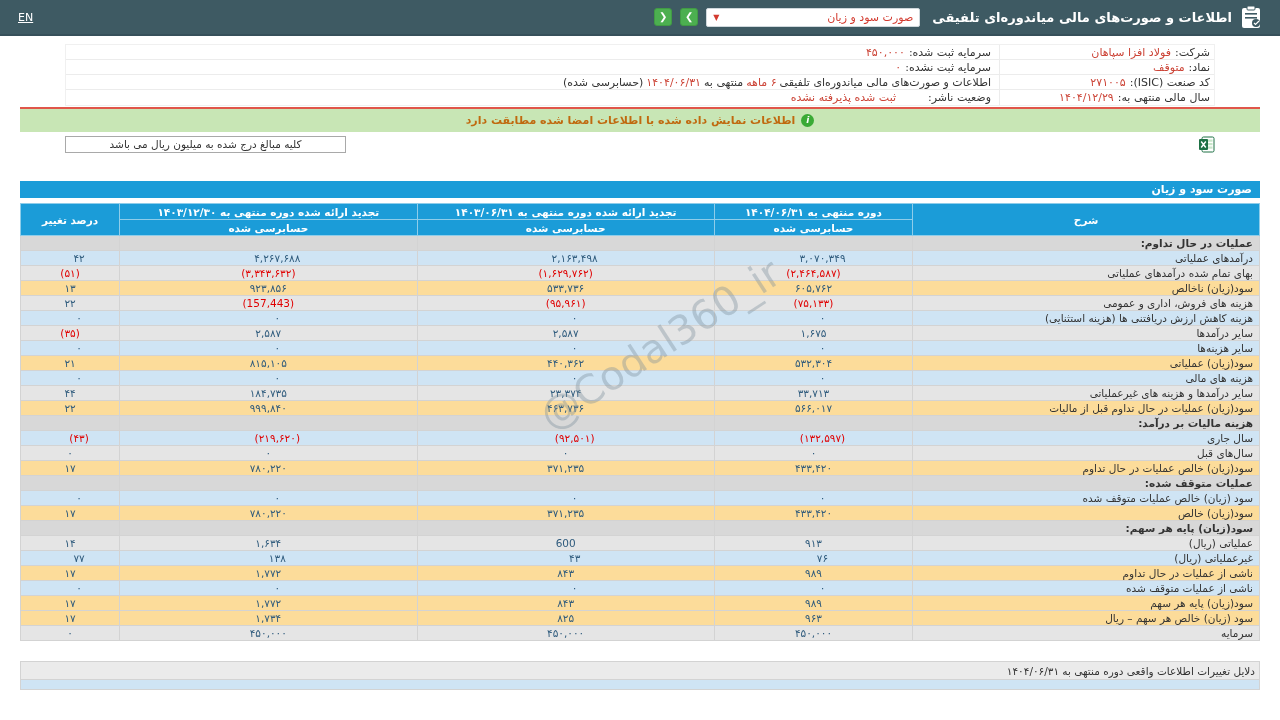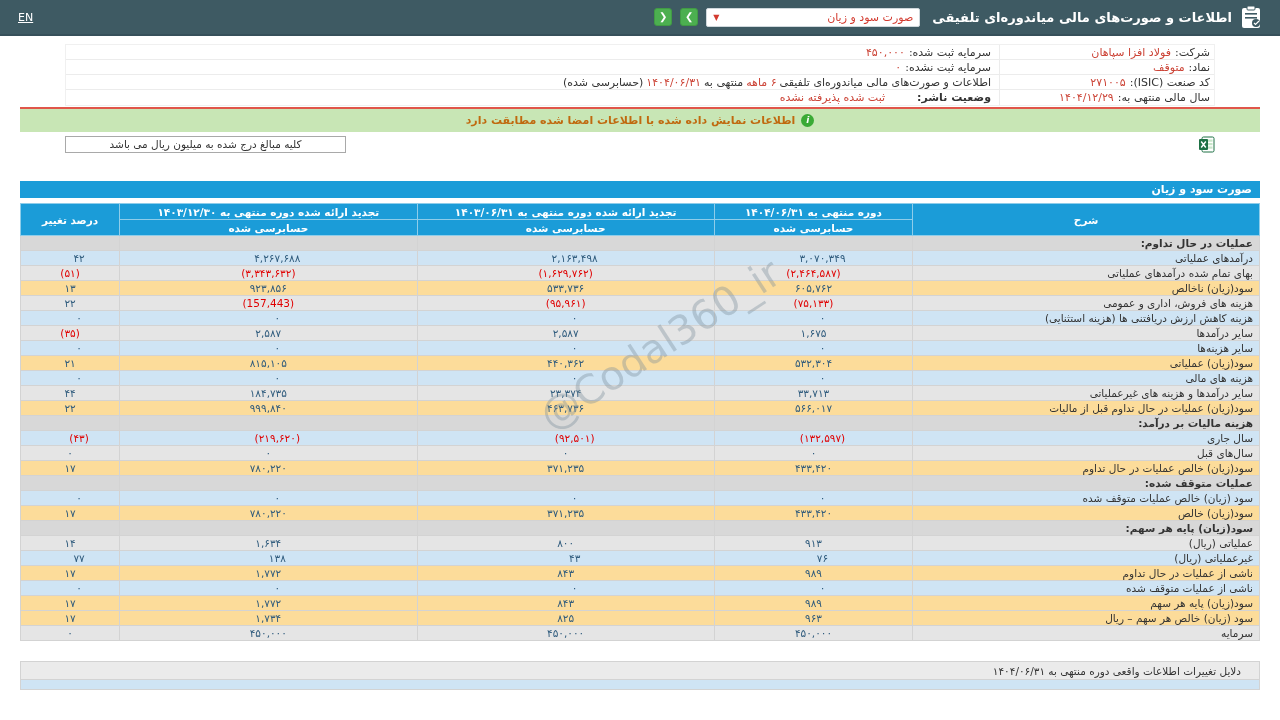--- a/index.html
+++ b/index.html
@@ -25,21 +25,21 @@
   
   .info-wrap { margin: 8px 65px 0 65px; border: 1px solid #f0f0f0; direction: rtl; }
   .info-row { display: flex; height: 15px; align-items: center;
     border-bottom: 1px solid #ececec; font-size: 11px; }
   .info-row:last-child { border-bottom: none; }
   .info-cell-r { width: 215px; border-left: 1px solid #ececec; height: 100%;
     display: flex; align-items: center; padding-right: 4px; white-space: nowrap; }
   .info-cell-l { flex: 1; height: 100%; display: flex; align-items: center;
     padding-right: 8px; white-space: nowrap; }
   .info-label { color: #333; margin-left: 4px; }
-  .info-label.bold { font-weight: bold; margin-left: 32px; }
+  .info-label.bold { font-weight: normal; margin-left: 32px; }
   .info-value { color: #cc4437; }
   .info-mixed span { margin-left: 3px; }
   .t-dark { color: #333; } .t-red { color: #cc4437; }
 
   
   .red-line { margin: 1px 20px 0 20px; height: 2px; background: #e0564a; }
   .notice-band { margin: 0 20px; height: 23px; background: #c8e6b5;
     display: flex; align-items: center; justify-content: center; gap: 6px; direction: rtl; }
   .info-circle { width: 13px; height: 13px; border-radius: 50%; background: #3aaa35;
     color: #fff; font-size: 9px; font-weight: bold; text-align: center; line-height: 13px;
@@ -72,21 +72,21 @@
   tr.row-section td { background: #d8d8d8; }
   tr.row-section td.lbl { font-weight: bold; }
 
   .watermark { position: absolute; left: 455px; top: 140px; width: 370px;
     text-align: center; font-size: 40px; color: #7d909c; opacity: .38;
     transform: rotate(-33deg); pointer-events: none; direction: ltr; }
 
   
   .footer-sec { margin: 20px 20px 0 20px; border: 1px solid #d3d3d3; direction: rtl; }
   .footer-head { height: 18px; background: #ebebeb; border-bottom: 1px solid #d3d3d3;
-    font-size: 10.5px; color: #333; padding: 0 18px; line-height: 18px; }
+    font-size: 10.5px; color: #333; padding: 0 4px; line-height: 18px; }
   .footer-strip { height: 9px; background: #cfe4f4; }
 </style>
 </head>
 <body>
 
 <div class="topbar">
   <svg class="clip-icon" viewBox="0 0 22 24">
     <rect x="2" y="3" width="18" height="20" rx="2" fill="#fff"></rect>
     <rect x="7" y="1" width="8" height="4" rx="1" fill="#fff" stroke="#3e5a63" stroke-width="1"></rect>
     <rect x="5" y="8" width="12" height="1.6" fill="#3e5a63"></rect>
@@ -335,21 +335,21 @@
         <tr class="row-section">
           <td class="lbl">سود(زیان) پایه هر سهم:</td>
           <td class="val"></td>
           <td class="val"></td>
           <td class="val"></td>
           <td class="val"></td>
         </tr>
         <tr class="row-gray">
           <td class="lbl">عملیاتی (ریال)</td>
           <td class="val">۹۱۳</td>
-          <td class="val">۸۰۰</td>
+          <td class="val">600</td>
           <td class="val">۱,۶۳۴</td>
           <td class="val">۱۴</td>
         </tr>
         <tr class="row-blue">
           <td class="lbl">غیرعملیاتی (ریال)</td>
           <td class="val">۷۶</td>
           <td class="val">۴۳</td>
           <td class="val">۱۳۸</td>
           <td class="val">۷۷</td>
         </tr>

